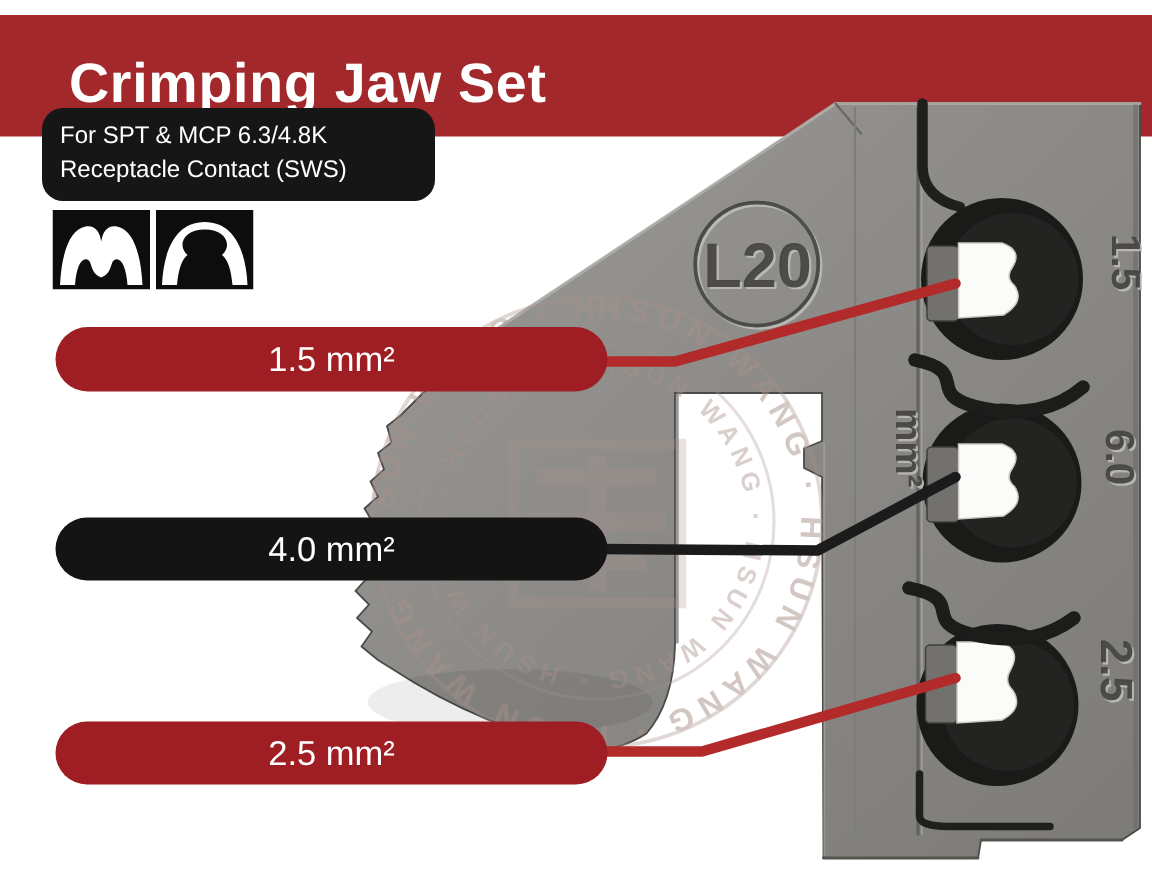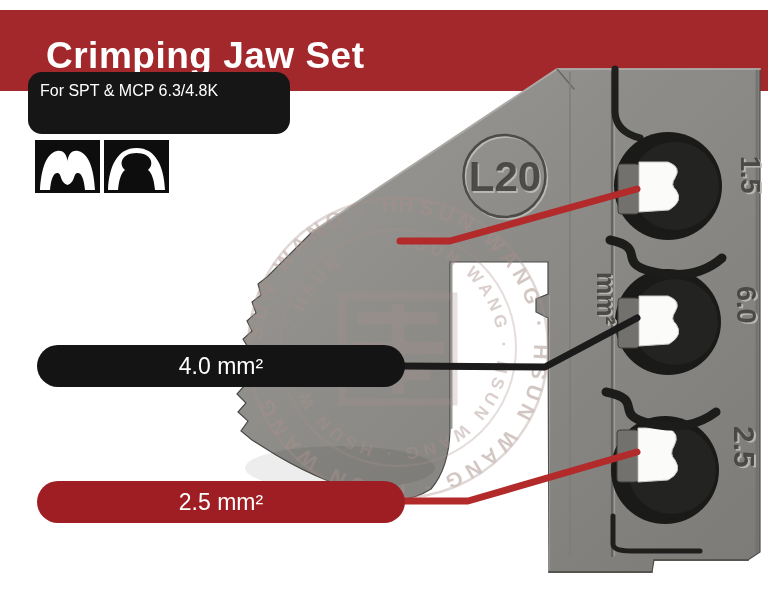--- a/index.html
+++ b/index.html
@@ -38,20 +38,21 @@
 </head>
 <body>
 
 <div class="stage">
 
   <div class="banner"></div>
   <h1 class="title">Crimping Jaw Set</h1>
 
   <div class="info-box">
     <p>For SPT &amp; MCP 6.3/4.8K</p>
+    <p>Receptacle Contact (SWS)</p>
   </div>
 
   <div class="icons">
     <svg width="65" height="53" viewBox="0 0 65 53">
       <rect x="0" y="0" width="65" height="53" fill="#0d0d0d"></rect>
       <path fill="#ffffff" d="M5,50 C6,30 11,13 22,11 C29,10 31.5,15 32.5,21 C33.5,15 36,10 43,11
         C54,13 59,30 60,50 L50,50 C49,38 46,32 42,33 C38,34 40.5,42 32.5,45
         C24.5,42 27,34 23,33 C19,32 16,38 15,50 Z"></path>
     </svg>
     <svg width="65" height="53" viewBox="0 0 65 53">
@@ -154,20 +155,23 @@
       </g>
     </g>
 
     <g fill="none" stroke-width="7" stroke-linecap="round" stroke-linejoin="round">
       <path d="M400,241 L450,241 L637,189" stroke="#B32A2B"></path>
       <path d="M400,366 L545,367 L637,318" stroke="#1B1B1B"></path>
       <path d="M400,501 L468,501 L637,452" stroke="#B32A2B"></path>
     </g>
   </svg>
 
+  <div class="pill pill--red pill-1">
+    <span>1.5 mm²</span>
+  </div>
   <div class="pill pill--black pill-2">
     <span>4.0 mm²</span>
   </div>
   <div class="pill pill--red pill-3">
     <span>2.5 mm²</span>
   </div>
 
 </div>
 
 </body></html>

